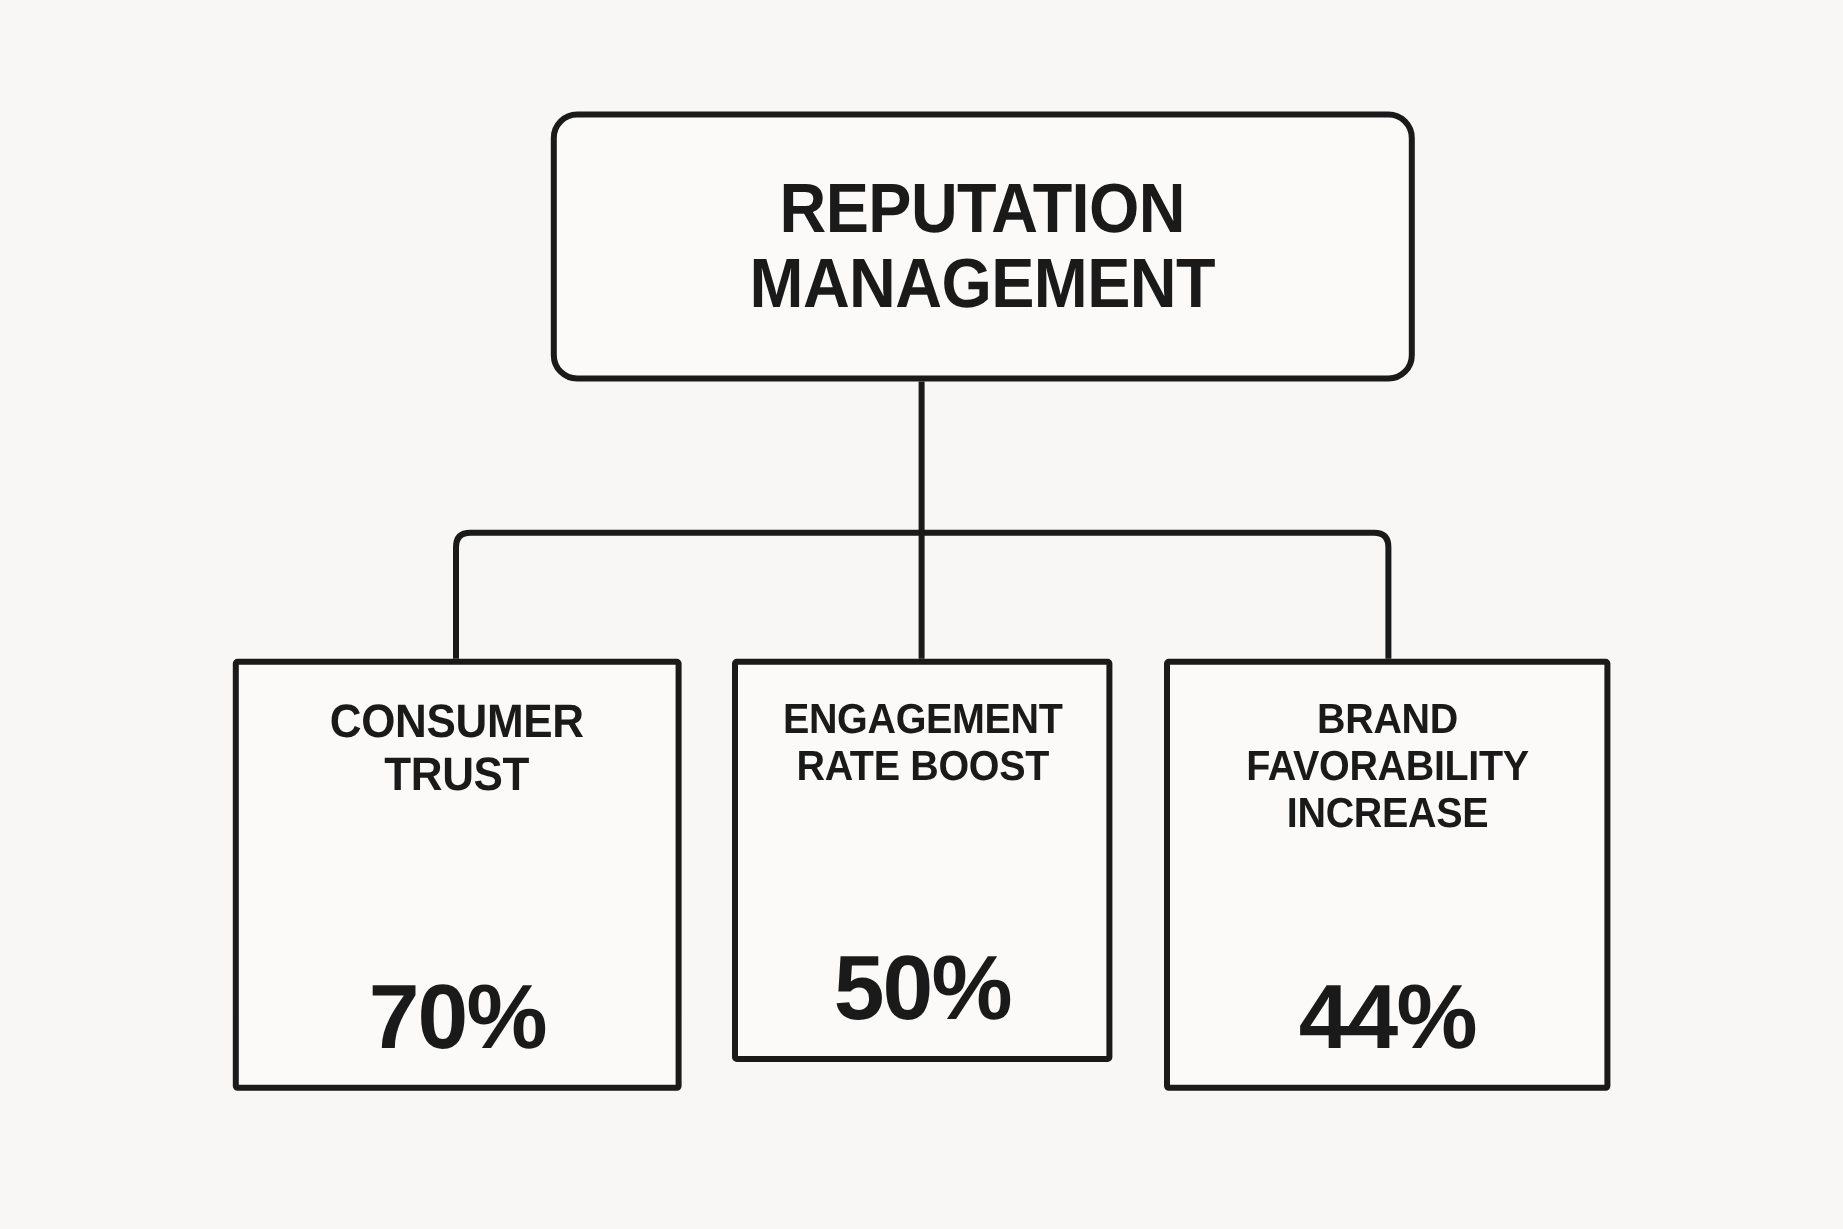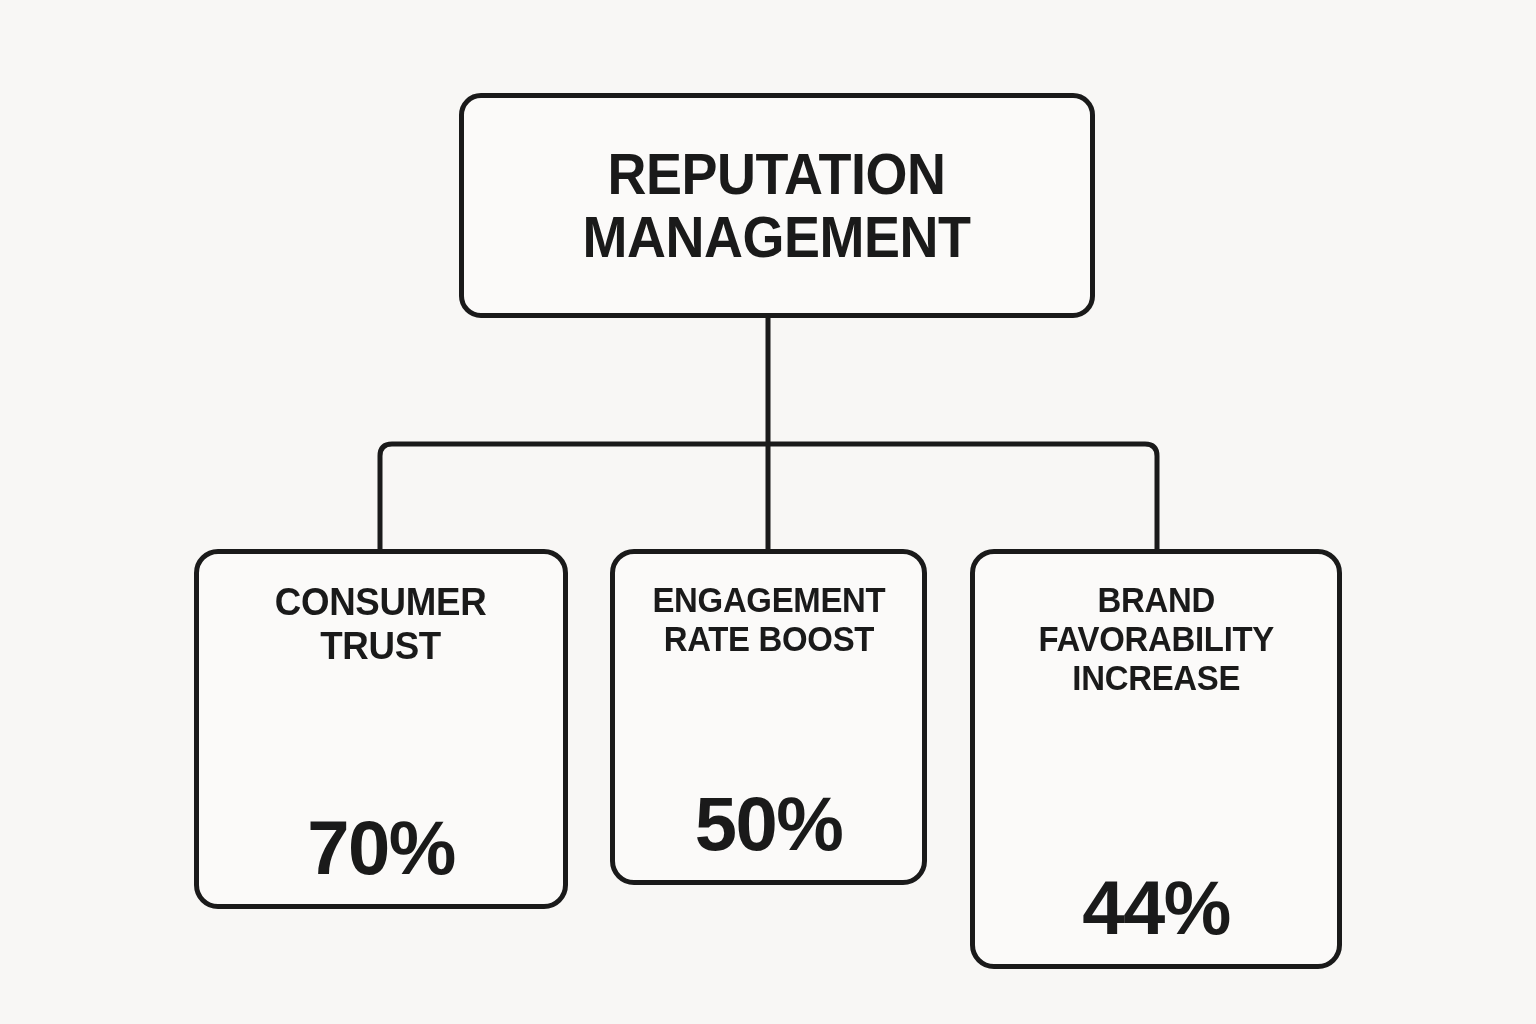--- a/index.html
+++ b/index.html
@@ -35,41 +35,41 @@
     flex-direction: column;
     align-items: center;
     justify-content: center;
     text-align: center;
     color: #1a1a1a;
   }
   
   #node-root {
     left: 459px;
     top: 93px;
-    width: 636px;
+    width: 720px;
     height: 225px;
     border-radius: 22px;
   }
   .root-title {
     font-size: 58px;
     font-weight: 700;
     line-height: 1.08;
     letter-spacing: -0.5px;
     transform: scaleX(0.93);
     white-space: pre-line;
   }
   
   .leaf {
-    border-radius: 24px;
+    border-radius: 4px;
     padding: 26px 2px 18px;
     justify-content: center;
   }
   #node-consumer-trust { left: 194px; top: 549px; width: 374px; height: 360px; }
   #node-engagement     { left: 610px; top: 549px; width: 317px; height: 336px; }
-  #node-favorability   { left: 970px; top: 549px; width: 372px; height: 420px; }
+  #node-favorability   { left: 970px; top: 549px; width: 372px; height: 360px; }
 
   .leaf-label {
     font-weight: 700;
     line-height: 1.12;
     letter-spacing: -0.3px;
     transform: scaleX(0.94);
     white-space: pre-line;
   }
   #node-consumer-trust .leaf-label { font-size: 39px; }
   #node-engagement .leaf-label     { font-size: 35px; }

